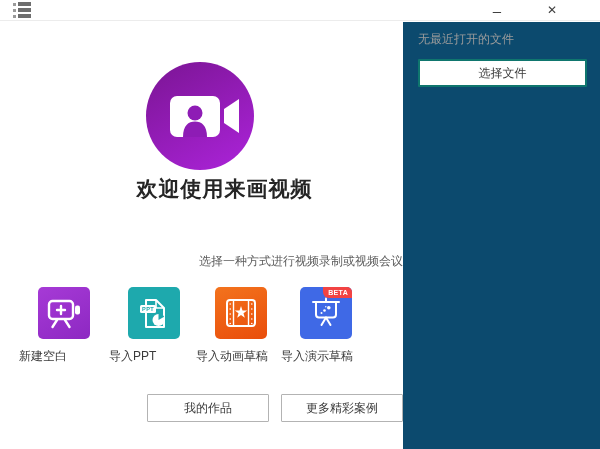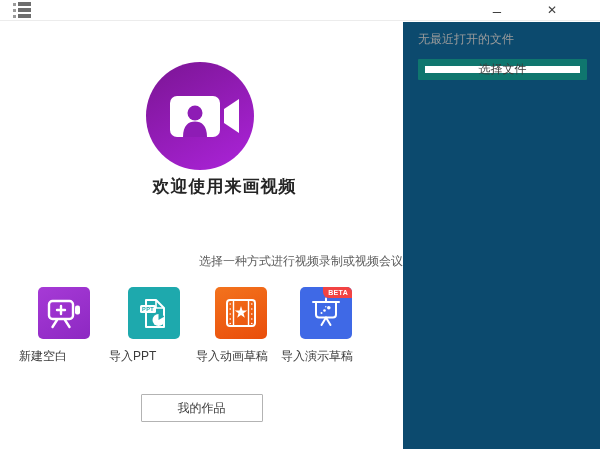--- a/index.html
+++ b/index.html
@@ -14,42 +14,42 @@
   .menu-bar{width:13px;height:4px;background:#6e6e6e;}
   .win-btn{position:absolute;top:0;height:21px;width:30px;display:flex;align-items:center;justify-content:center;color:#404040;font-size:13px;line-height:21px;cursor:pointer;}
   .win-btn.min{left:482px;font-size:15px;}
   .win-btn.close{left:537px;font-size:12px;}
 
   
   .main{position:absolute;left:0;top:22px;width:403px;height:427px;background:#fff;}
 
   .logo-circle{position:absolute;left:146px;top:40px;width:108px;height:108px;border-radius:50%;
     background:linear-gradient(150deg,#82179e 15%,#a722d3 90%);}
-  .welcome{position:absolute;left:0;top:153px;width:403px;text-align:center;font-size:17px;font-weight:bold;color:#252525;letter-spacing:1px;padding-left:46px;}
+  .welcome{position:absolute;left:0;top:153px;width:403px;text-align:center;font-size:21px;font-weight:bold;color:#252525;letter-spacing:1px;padding-left:46px;}
   .subtitle{position:absolute;left:0;top:231px;width:403px;text-align:right;font-size:12px;color:#5c5c5c;}
 
   .tile-wrap{position:absolute;top:265px;width:90px;text-align:left;cursor:pointer;}
   .tile{position:relative;width:52px;height:52px;margin:0 auto;border-radius:5px;}
   .tile.t1{background:linear-gradient(150deg,#a63ad6,#8d28c2);}
   .tile.t2{background:#1ea9ad;}
   .tile.t3{background:linear-gradient(160deg,#f3731d,#e94d0b);}
   .tile.t4{background:#3f69e6;}
   .tile svg{position:absolute;left:0;top:0;}
   .tile-label{margin-top:9px;font-size:12px;color:#3a3a3a;}
   .beta-badge{position:absolute;top:0;right:0;background:#f24343;color:#fff;font-size:7px;font-weight:bold;
     padding:2px 4px 2px 5px;border-radius:0 5px 0 6px;letter-spacing:.3px;}
 
-  .footer-row{position:absolute;left:0;top:372px;width:403px;display:flex;justify-content:center;gap:12px;}
+  .footer-row{position:absolute;left:0;top:372px;width:403px;display:flex;justify-content:flex-end;gap:12px;}
   .ghost-btn{width:122px;height:28px;background:#fff;border:1px solid #b3b3b3;border-radius:1px;
     font-size:12px;color:#3a3a3a;display:flex;align-items:center;justify-content:center;cursor:pointer;}
 
   
   .sidebar{position:absolute;left:403px;top:22px;width:197px;height:427px;background:#0c4a6e;padding:8px 13px 0 15px;}
   .empty-text{font-size:12px;color:#9b9b9b;margin-top:1px;}
-  .choose-file{margin-top:11px;width:100%;height:21px;background:#fff;border:7px solid #0f766e;border-radius:1px;
+  .choose-file{margin-top:11px;width:100%;height:28px;background:#fff;border:2px solid #0f766e;border-radius:1px;
     font-size:12px;color:#3a3a3a;display:flex;align-items:center;justify-content:center;cursor:pointer;}
 </style>
 </head>
 <body>
 
 <div class="window">
 
   <div class="titlebar">
     <div class="menu-btn">
       <div class="menu-row">
@@ -150,20 +150,21 @@
             <circle cx="25.8" cy="19.8" r="0.7"></circle>
           </g>
         </svg>
         <span class="beta-badge">BETA</span>
       </div>
       <div class="tile-label">导入演示草稿</div>
     </div>
 
     <div class="footer-row">
       <button class="ghost-btn">我的作品</button>
+      <button class="ghost-btn">更多精彩案例</button>
     </div>
 
   </div>
 
   <div class="sidebar">
     <div class="empty-text">无最近打开的文件</div>
     <button class="choose-file">选择文件</button>
   </div>
 
 </div>

